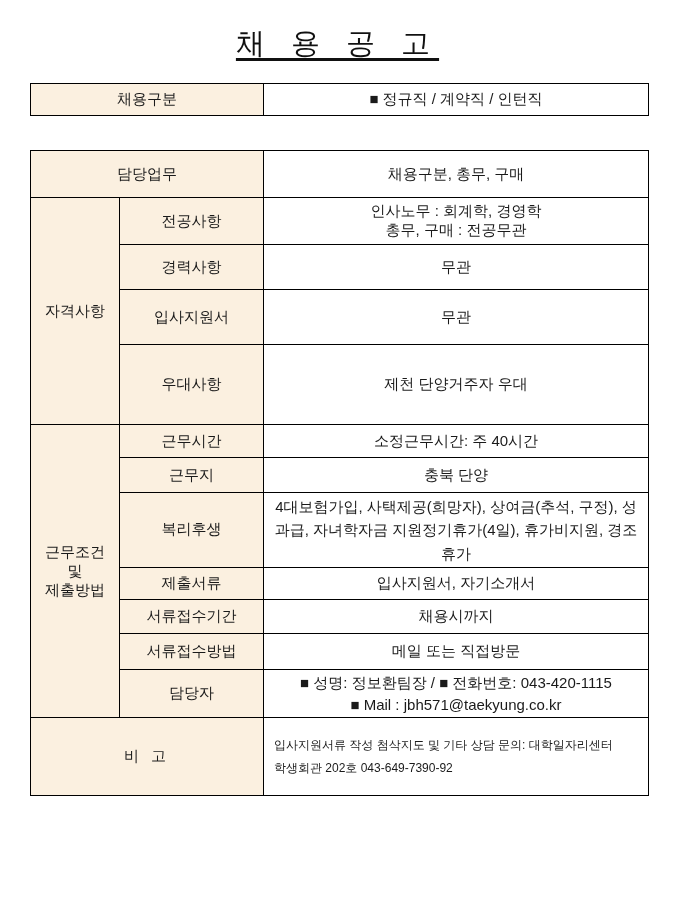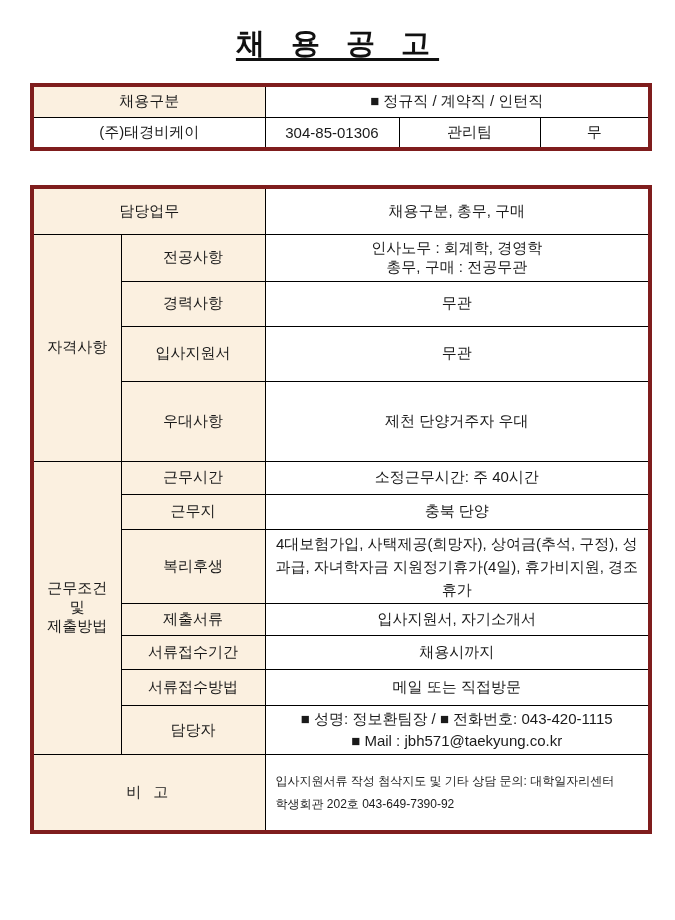--- a/index.html
+++ b/index.html
@@ -8,33 +8,33 @@
     width: 675px; height: 920px;
     font-family: "Liberation Sans", "DejaVu Sans", sans-serif;
     color: #1a1a1a;
     position: relative;
     overflow: hidden;
   }
   .page-title {
     margin-top: 24px;
     text-align: center;
     font-size: 29px;
-    font-weight: bold;
+    font-weight: normal;
     letter-spacing: 9px;
     text-decoration: underline;
     text-underline-offset: 5px;
     text-decoration-thickness: 2.5px;
     color: #111;
   }
   table {
     border-collapse: collapse;
     margin-left: 30px;
     table-layout: fixed;
     width: 618px;
-    border: 4px solid #7f1d1d;
+    border: 1px solid #7f1d1d;
   }
   .t1 { margin-top: 19px; }
   .t2 { margin-top: 34px; }
   td {
     border: 1.6px solid #000;
     text-align: center;
     vertical-align: middle;
     font-size: 15px;
     padding: 2px 4px;
     overflow: hidden;
@@ -60,26 +60,20 @@
   <colgroup>
     <col style="width:233px">
       <col style="width:134px">
       <col style="width:141px">
       <col style="width:110px">
   </colgroup>
   <tbody>
       <tr>
     <td class="hd">채용구분</td>
     <td colspan="3">■ 정규직 / 계약직 / 인턴직</td>
-  </tr>
-  <tr>
-    <td>(주)태경비케이</td>
-    <td>304-85-01306</td>
-    <td>관리팀</td>
-    <td>무</td>
   </tr>
 </tbody>
   </table>
 
 <table class="t2">
   <colgroup>
     <col style="width:89px">
       <col style="width:144px">
       <col style="width:385px">
   </colgroup>

